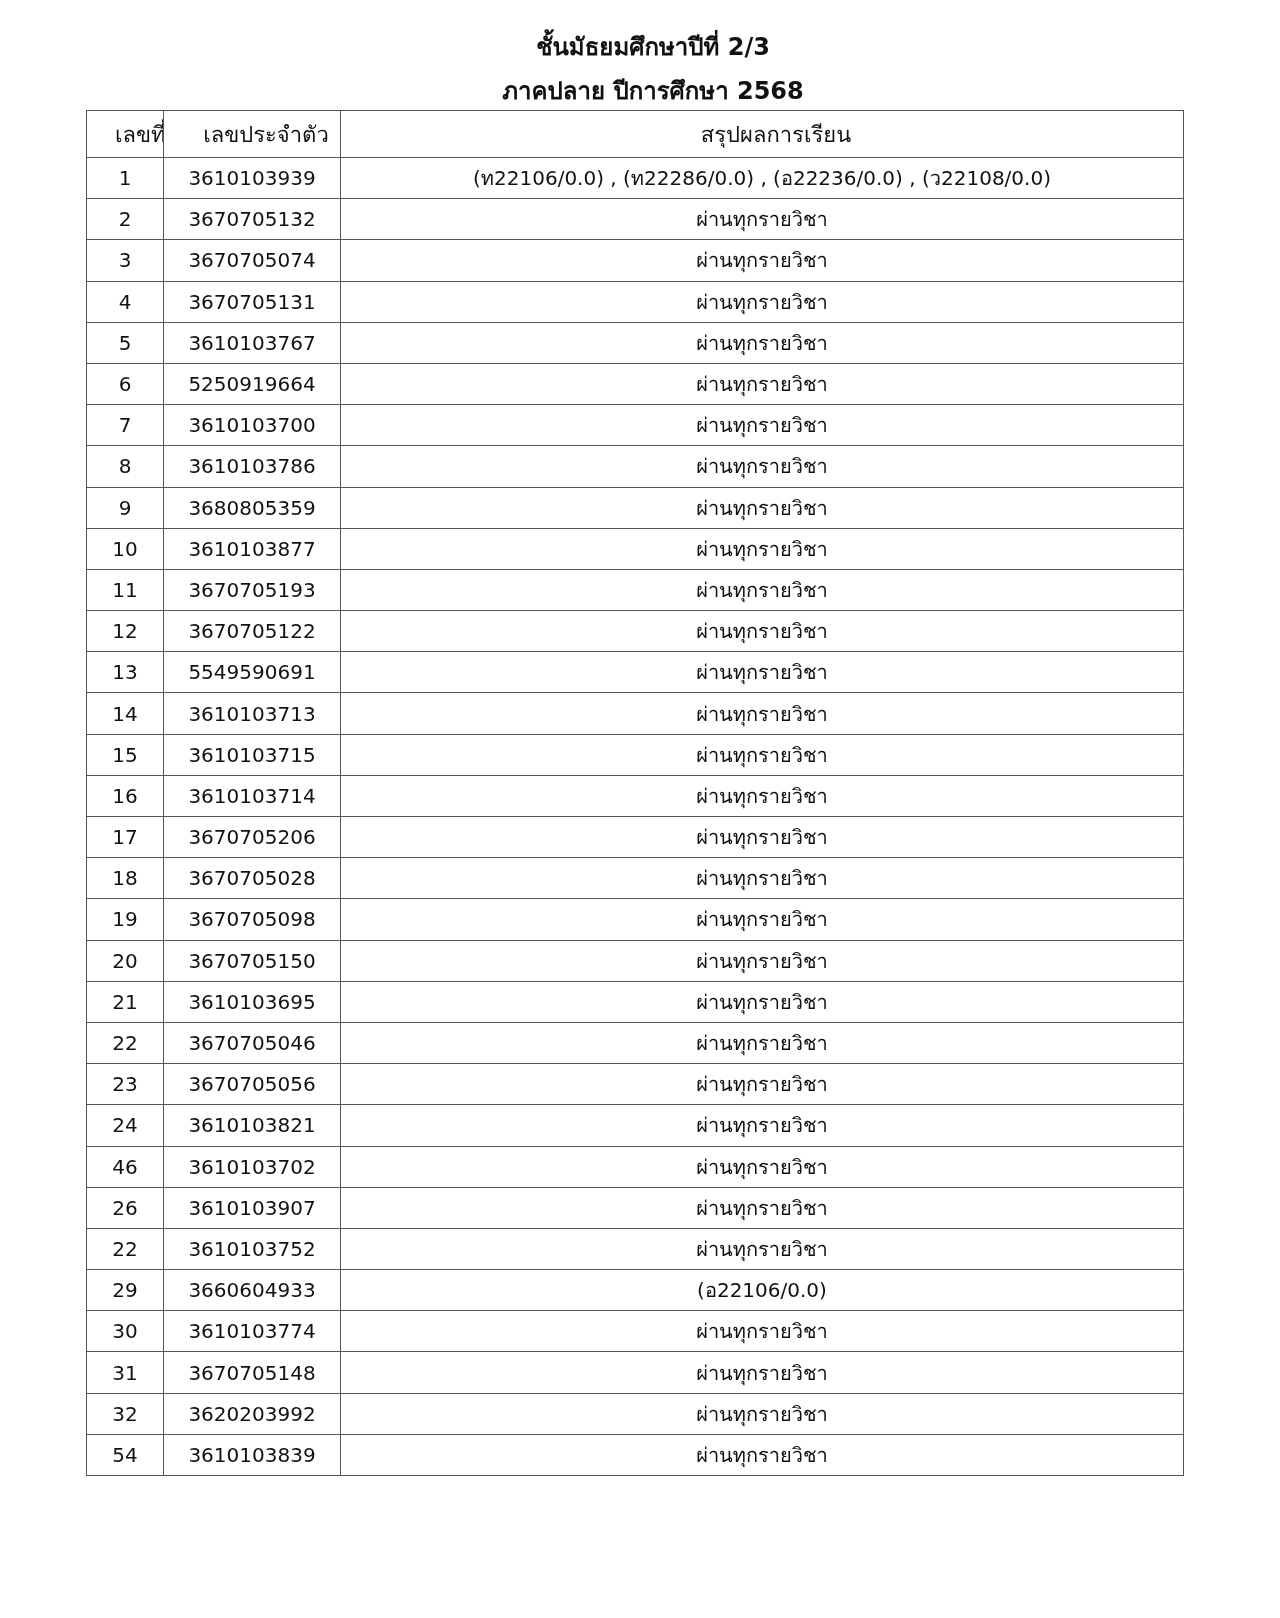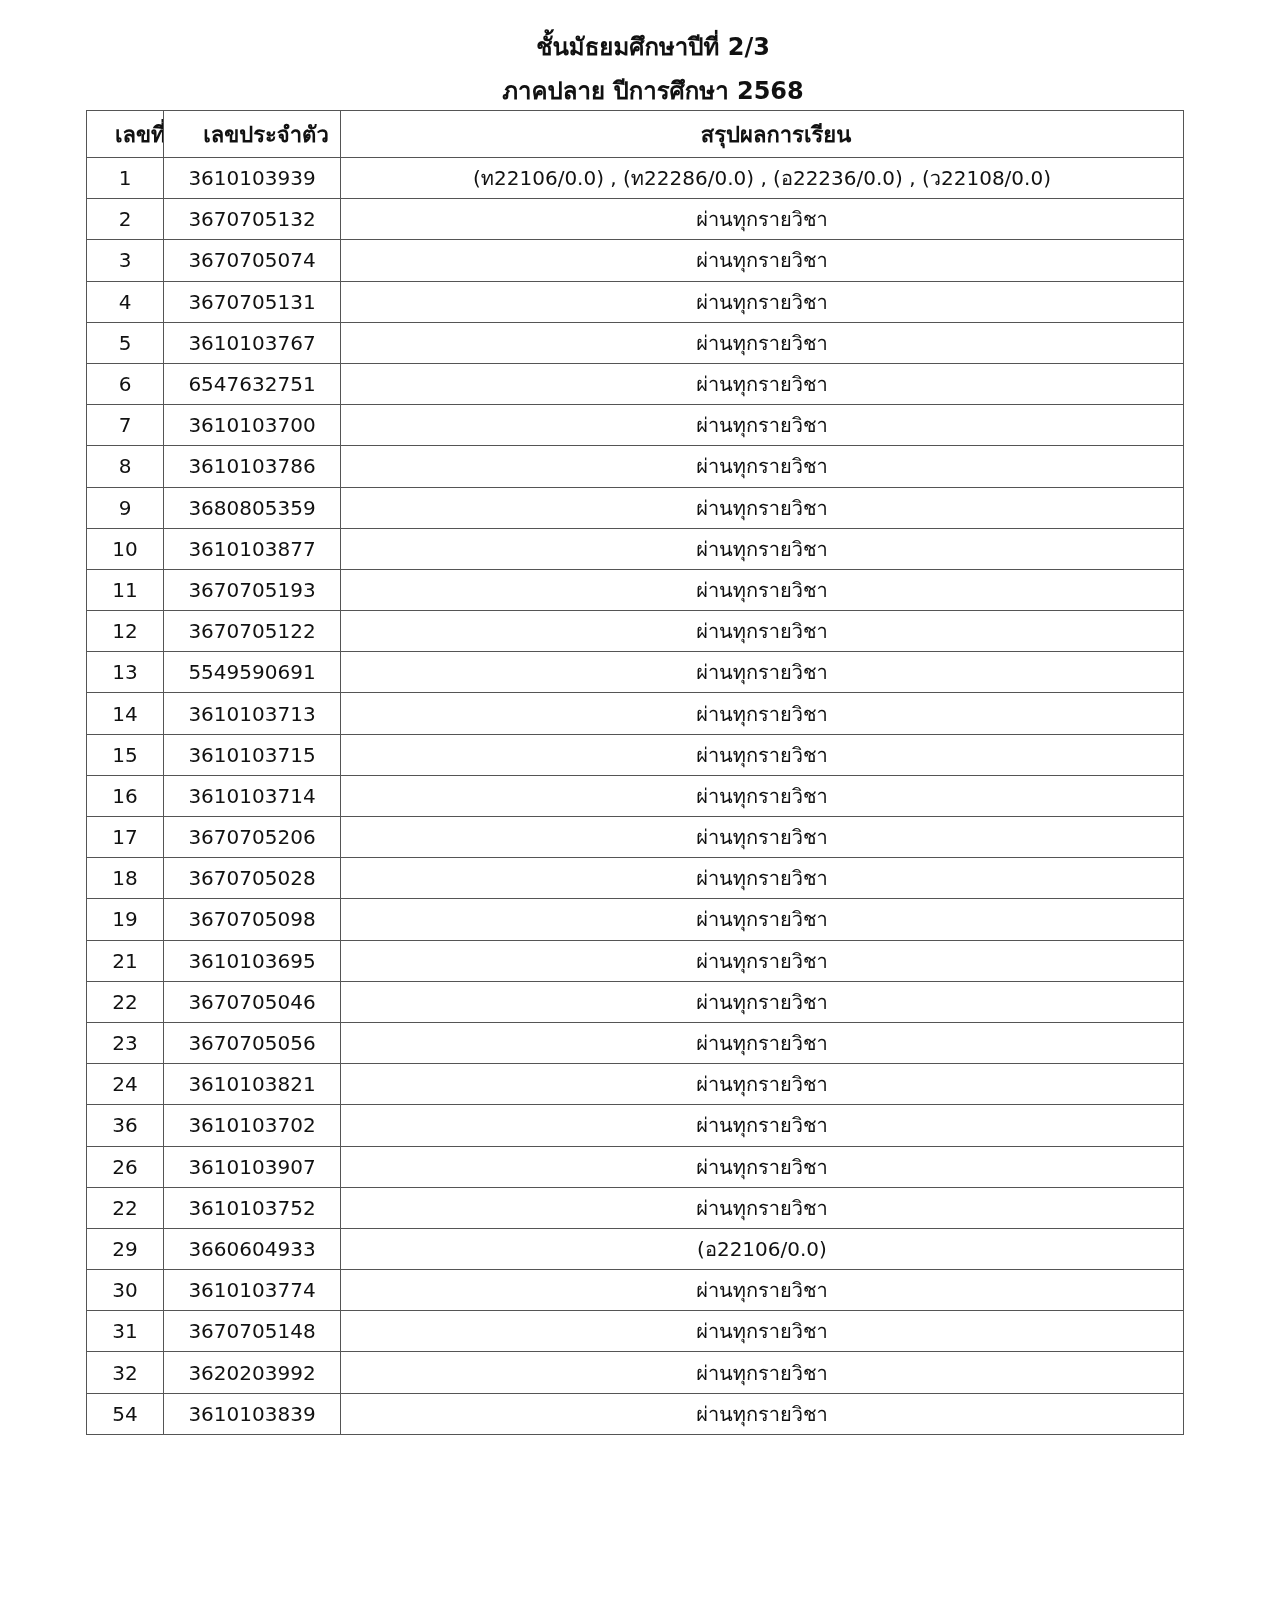--- a/index.html
+++ b/index.html
@@ -17,21 +17,21 @@
     position: absolute; left: 86px; top: 110px;
     width: 1097px; border-collapse: collapse; table-layout: fixed;
   }
   col.c1 { width: 77px; }
   col.c2 { width: 177px; }
   col.c3 { width: 843px; }
   th, td {
     border: 1.5px solid #555; text-align: center; padding: 0;
     overflow: hidden; white-space: nowrap;
   }
-  th { height: 46px; font-size: 22px; font-weight: bold; padding-left: 28px; }
+  th { height: 46px; font-size: 22px; font-weight: normal; padding-left: 28px; }
   td { height: 40.2px; font-size: 20px; }
 </style>
 </head>
 <body>
 
 <div id="t1" class="title">ชั้นมัธยมศึกษาปีที่ 2/3</div>
 <div id="t2" class="title">ภาคปลาย ปีการศึกษา 2568</div>
 
 <table>
   <colgroup>
@@ -67,21 +67,21 @@
         <td>3670705131</td>
         <td>ผ่านทุกรายวิชา</td>
       </tr>
       <tr>
         <td>5</td>
         <td>3610103767</td>
         <td>ผ่านทุกรายวิชา</td>
       </tr>
       <tr>
         <td>6</td>
-        <td>6547632751</td>
+        <td>5250919664</td>
         <td>ผ่านทุกรายวิชา</td>
       </tr>
       <tr>
         <td>7</td>
         <td>3610103700</td>
         <td>ผ่านทุกรายวิชา</td>
       </tr>
       <tr>
         <td>8</td>
         <td>3610103786</td>
@@ -136,41 +136,46 @@
         <td>18</td>
         <td>3670705028</td>
         <td>ผ่านทุกรายวิชา</td>
       </tr>
       <tr>
         <td>19</td>
         <td>3670705098</td>
         <td>ผ่านทุกรายวิชา</td>
       </tr>
       <tr>
+        <td>20</td>
+        <td>3670705150</td>
+        <td>ผ่านทุกรายวิชา</td>
+      </tr>
+      <tr>
         <td>21</td>
         <td>3610103695</td>
         <td>ผ่านทุกรายวิชา</td>
       </tr>
       <tr>
         <td>22</td>
         <td>3670705046</td>
         <td>ผ่านทุกรายวิชา</td>
       </tr>
       <tr>
         <td>23</td>
         <td>3670705056</td>
         <td>ผ่านทุกรายวิชา</td>
       </tr>
       <tr>
         <td>24</td>
         <td>3610103821</td>
         <td>ผ่านทุกรายวิชา</td>
       </tr>
       <tr>
-        <td>36</td>
+        <td>46</td>
         <td>3610103702</td>
         <td>ผ่านทุกรายวิชา</td>
       </tr>
       <tr>
         <td>26</td>
         <td>3610103907</td>
         <td>ผ่านทุกรายวิชา</td>
       </tr>
       <tr>
         <td>22</td>

